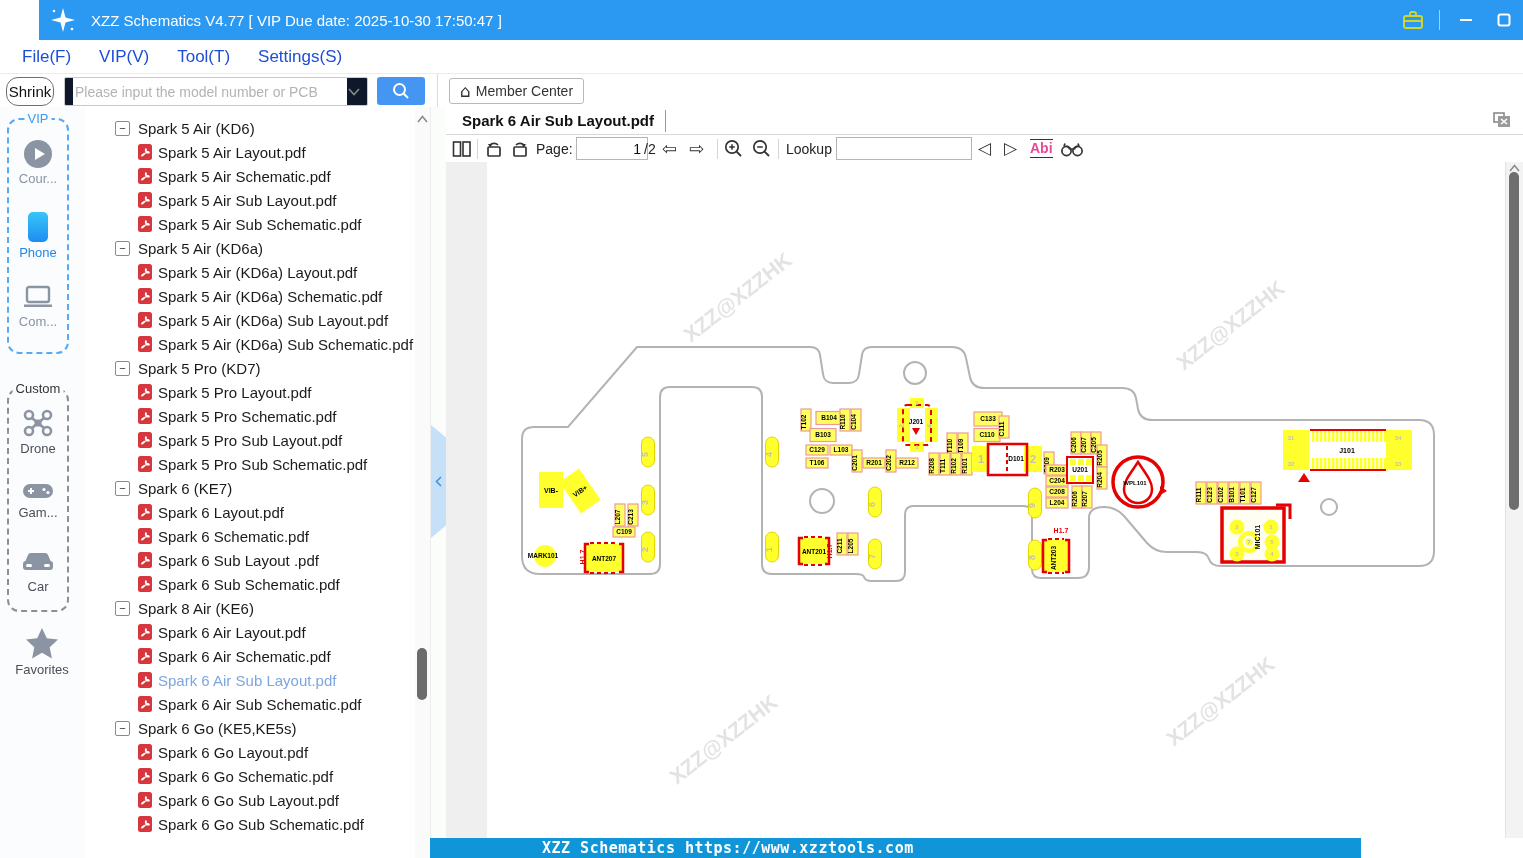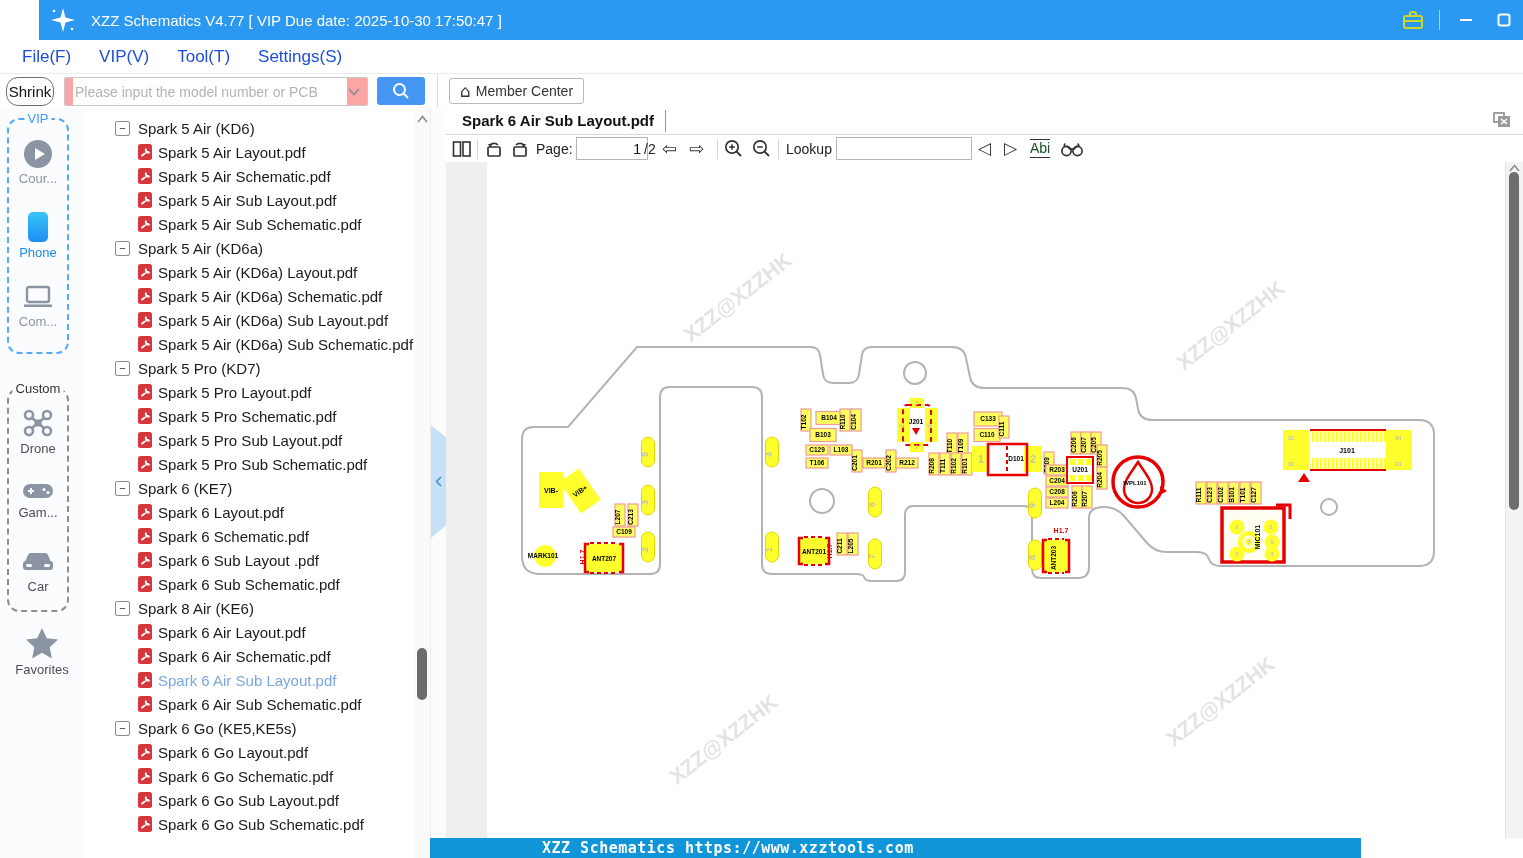--- a/index.html
+++ b/index.html
@@ -14,21 +14,21 @@
   .win-sep{width:1px;height:20px;background:rgba(255,255,255,.55);}
   .win-btn{width:24px;height:24px;display:flex;align-items:center;justify-content:center;cursor:default;}
   
   .menubar{left:0;top:40px;width:1523px;height:33px;background:#fff;border-bottom:1px solid #ececec;
            display:flex;align-items:center;}
   .menu-item{font-size:17px;color:#1d4ed8;margin-left:16px;padding:2px 6px;}
   
   .searchrow{left:0;top:74px;width:1523px;height:33px;background:#fff;border-bottom:1px solid #e2e2e2;}
   .shrink-btn{left:6px;top:3px;width:46px;height:27px;border:1px solid #6f6f6f;border-radius:12px;
               background:#fff;font-size:15px;color:#111;display:flex;align-items:center;justify-content:center;}
-  .model-input{left:64px;top:3px;width:302px;height:27px;border:1px solid #c9c9c9;border-radius:2px;background:#fca5a5;}
+  .model-input{left:64px;top:3px;width:302px;height:27px;border:1px solid #c9c9c9;border-radius:2px;background:#0f172a;}
   .model-input input{border:0;outline:0;width:270px;height:25px;margin-left:8px;font-size:14px;
                      font-family:"Liberation Sans",sans-serif;color:#444;}
   .model-input input::placeholder{color:#b3b3b3;}
   .input-chevron{position:absolute;right:7px;top:10px;}
   .search-btn{left:377px;top:3px;width:48px;height:28px;background:#4496f2;border-radius:3px;
               display:flex;align-items:center;justify-content:center;}
   .row-sep{left:437px;top:0;width:1px;height:33px;background:#dcdcdc;}
   .member-btn{left:449px;top:4px;height:24px;border:1px solid #b9b9b9;border-radius:3px;background:#fff;
               display:flex;align-items:center;padding:0 10px;font-size:14px;color:#333;gap:5px;}
   .home-glyph{font-family:"DejaVu Sans",sans-serif;font-size:17px;color:#333;line-height:1;}
@@ -75,21 +75,21 @@
   .tab-close{position:absolute;right:12px;top:5px;width:18px;height:16px;}
   .toolbar{position:absolute;left:0;top:28px;width:1077px;height:27px;border-bottom:1px solid #c9c9c9;background:#fff;}
   .tb{position:absolute;top:0;height:27px;display:flex;align-items:center;color:#222;}
   .tb-sep{width:1px;height:20px;background:#d5d5d5;position:absolute;top:4px;}
   .tb-text{font-size:14px;color:#222;}
   .page-input{width:62px;height:19px;border:1px solid #b5b5b5;text-align:right;padding-right:6px;
               font-size:14px;font-family:"Liberation Sans",sans-serif;color:#111;outline:none;}
   .lookup-input{width:130px;height:19px;border:1px solid #b5b5b5;font-size:13px;outline:none;
                 font-family:"Liberation Sans",sans-serif;}
   .glyph{font-family:"DejaVu Sans",sans-serif;font-size:18px;color:#333;line-height:1;}
-  .abi{font-size:14px;color:#14532d;border-top:1.5px solid #333;border-bottom:1.5px solid #333;line-height:1.15;}
+  .abi{font-size:14px;color:#ec4899;border-top:1.5px solid #333;border-bottom:1.5px solid #333;line-height:1.15;font-weight:bold;}
   .canvas{position:absolute;left:0;top:55px;width:1077px;height:676px;background:#efefef;}
   .page-white{position:absolute;left:41px;top:0;width:1043px;height:676px;background:#fff;}
   .pcb-svg{position:absolute;left:0;top:0;}
   .vscroll{position:absolute;right:0;top:55px;width:17px;height:676px;background:#f3f3f3;border-left:1px solid #e2e2e2;}
   .vthumb{position:absolute;left:3px;top:10px;width:10px;height:338px;background:#6e6e6e;border-radius:6px;}
   
   .statusbar{left:430px;top:838px;width:931px;height:20px;background:#1095d9;display:flex;align-items:center;}
   .status-text{color:#fff;font-family:"DejaVu Sans Mono",monospace;font-size:15px;font-weight:700;
                margin-left:112px;letter-spacing:.5px;}
 </style>

